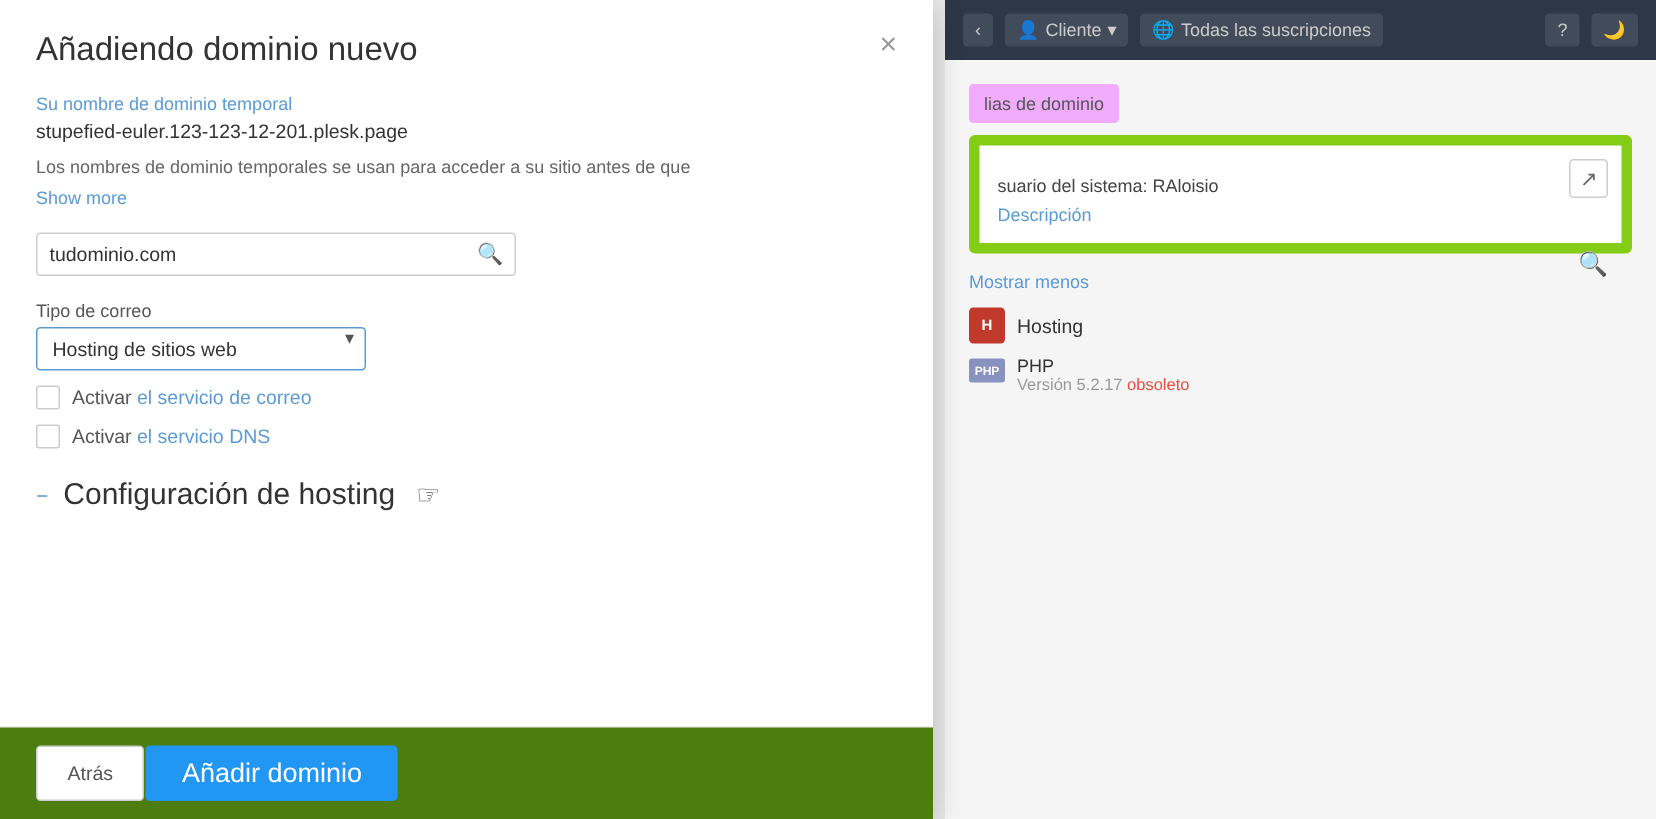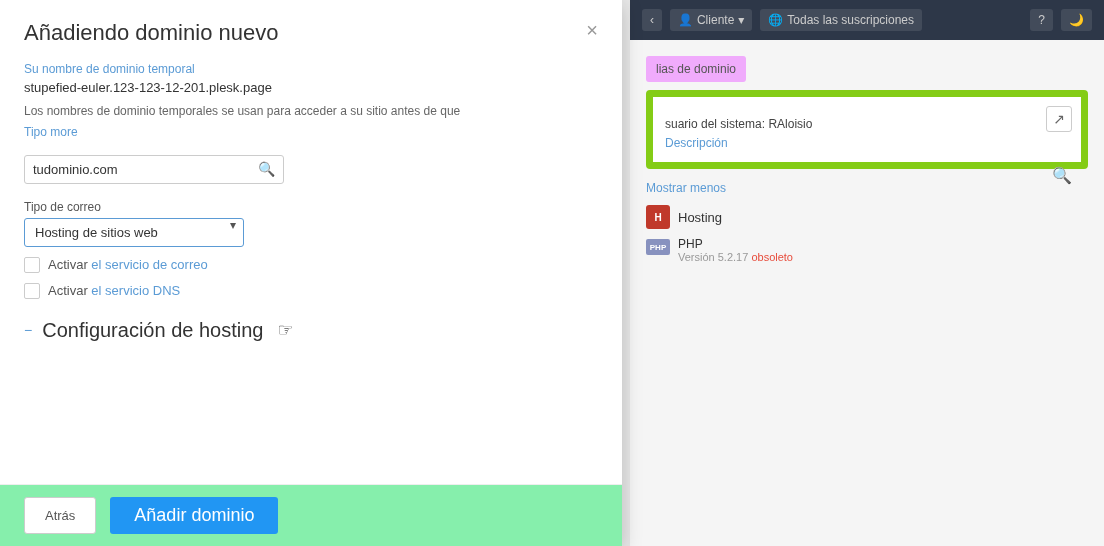--- a/index.html
+++ b/index.html
@@ -280,21 +280,21 @@
       display: inline-flex;
       align-items: center;
     }
 
     .form-input {
       border: 1px solid #ccc;
       border-radius: 3px;
       padding: 6px 32px 6px 8px;
       font-size: 13px;
       color: #333;
-      width: 260px;
+      width: 320px;
       outline: none;
     }
 
     .input-search-icon {
       position: absolute;
       right: 8px;
       color: #aaa;
       font-size: 14px;
       pointer-events: none;
     }
@@ -384,23 +384,23 @@
       font-size: 18px;
       color: #555;
       margin-left: 4px;
     }
 
     
     .modal-footer {
       padding: 12px 24px;
       border-top: 1px solid #eee;
       display: flex;
-      gap: 14px;
+      gap: 1px;
       flex-shrink: 0;
-      background: #86efac;
+      background: #4d7c0f;
     }
 
     .btn-secondary {
       padding: 8px 20px;
       border: 1px solid #ccc;
       background: white;
       color: #555;
       border-radius: 3px;
       font-size: 13px;
       cursor: pointer;
@@ -485,21 +485,21 @@
     <h1 class="modal-title">Añadiendo dominio nuevo</h1>
     <button class="modal-close">×</button>
   </div>
 
   <div class="modal-body">
 
     <div class="temp-domain-section">
       <div class="temp-domain-label">Su nombre de dominio temporal</div>
       <div class="temp-domain-value">stupefied-euler.123-123-12-201.plesk.page</div>
       <div class="temp-domain-desc">Los nombres de dominio temporales se usan para acceder a su sitio antes de que</div>
-      <a class="show-more-link">Tipo more</a>
+      <a class="show-more-link">Show more</a>
     </div>
 
     <div class="form-section">
       <div class="input-wrapper">
         <input type="text" class="form-input" value="tudominio.com" placeholder="tudominio.com" style="">
         <span class="input-search-icon">🔍</span>
       </div>
     </div>
 
     <div class="form-section">

